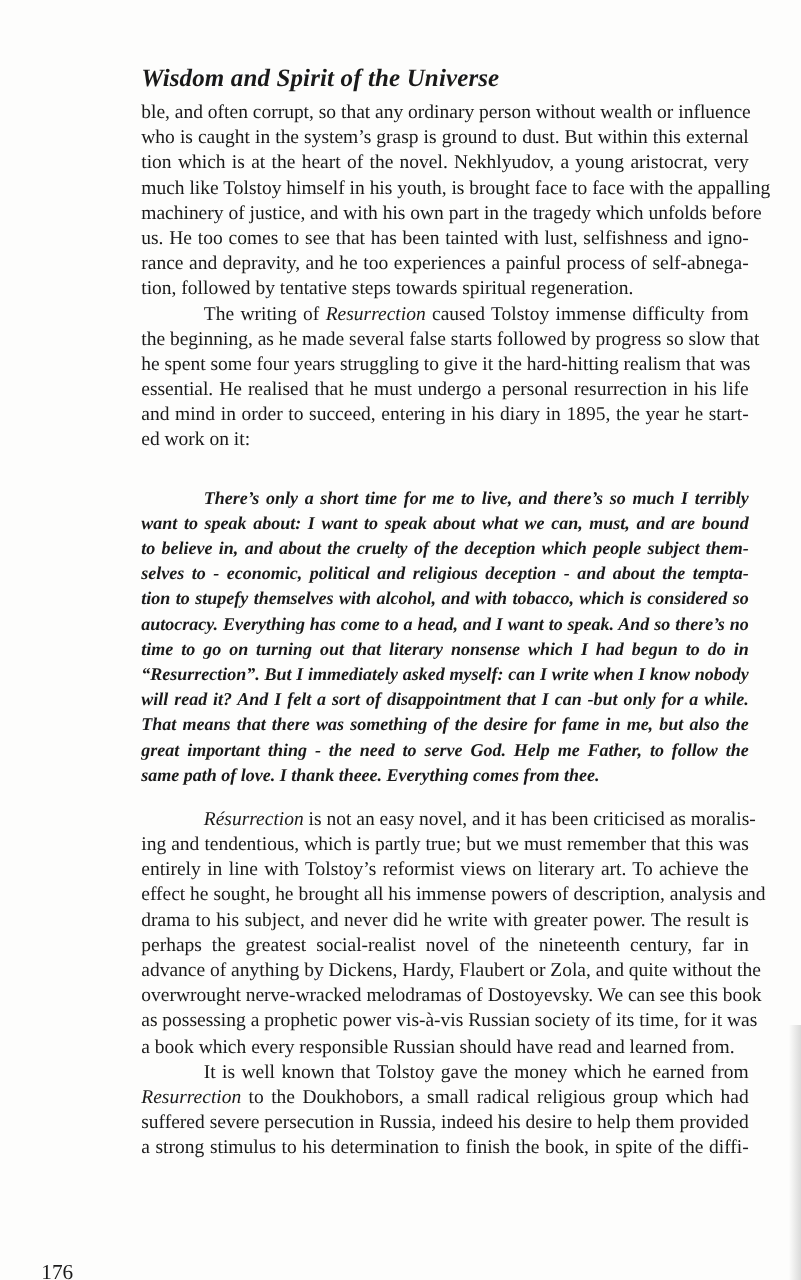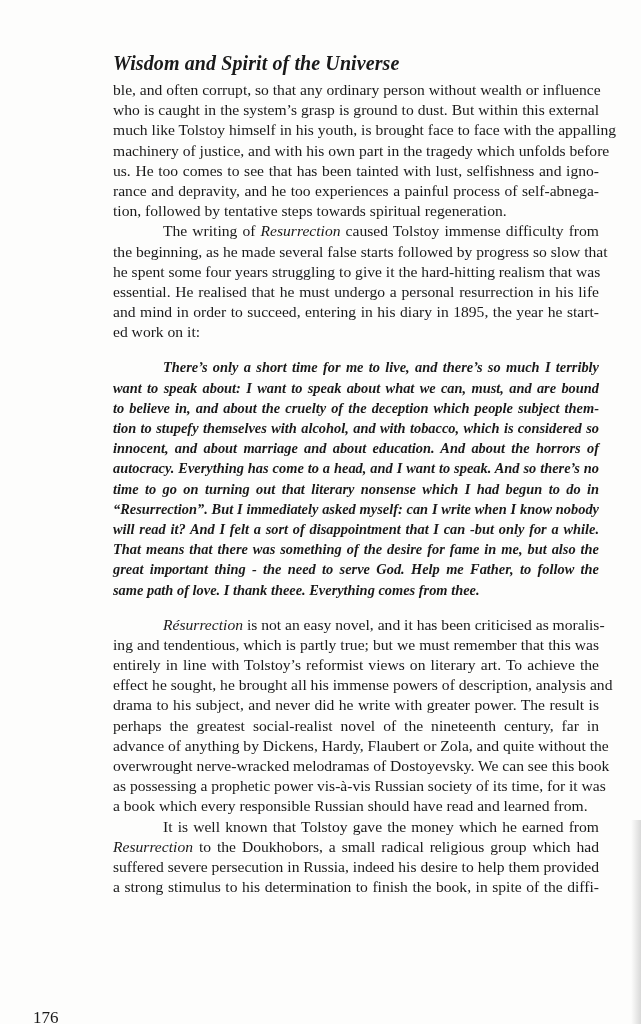--- a/index.html
+++ b/index.html
@@ -23,60 +23,61 @@
     position: absolute; left: 113px; top: 80px; width: 486px;
   }
   .line {
     height: 20.2px; line-height: 20.2px; font-size: 15.6px;
     white-space: nowrap; text-align: justify; text-align-last: justify;
     display: block;
   }
   .line.last { text-align-last: left; }
   .indent { text-indent: 50px; }
   .quote .line { font-style: italic; font-weight: bold; font-size: 14.4px; }
-  .quote { margin-top: 15px; margin-bottom: 15px; }
+  .quote { margin-top: 26px; margin-bottom: 15px; }
   b.title { font-style: italic; font-weight: normal; }
   .folio {
     position: absolute; left: 33px; top: 960px; font-size: 17px; margin-top: 48px;
   }
 </style>
 </head>
 <body>
 
 <div class="page-edge"></div>
 
 <div class="running-head">Wisdom and Spirit of the Universe</div>
 
 <div class="content">
 
   <div class="paragraph">
     <span class="line">ble, and often corrupt, so that any ordinary person without wealth or influence</span>
     <span class="line">who is caught in the system’s grasp is ground to dust. But within this external</span>
+    <span class="line">tion which is at the heart of the novel. Nekhlyudov, a young aristocrat, very</span>
     <span class="line">much like Tolstoy himself in his youth, is brought face to face with the appalling</span>
     <span class="line">machinery of justice, and with his own part in the tragedy which unfolds before</span>
     <span class="line">us. He too comes to see that has been tainted with lust, selfishness and igno-</span>
     <span class="line">rance and depravity, and he too experiences a painful process of self-abnega-</span>
     <span class="line last">tion, followed by tentative steps towards spiritual regeneration.</span>
   </div>
 
   <div class="paragraph">
     <span class="line indent"><span>The writing of </span><b class="title">Resurrection</b><span> caused Tolstoy immense difficulty from</span></span>
     <span class="line">the beginning, as he made several false starts followed by progress so slow that</span>
     <span class="line">he spent some four years struggling to give it the hard-hitting realism that was</span>
     <span class="line">essential. He realised that he must undergo a personal resurrection in his life</span>
     <span class="line">and mind in order to succeed, entering in his diary in 1895, the year he start-</span>
     <span class="line last">ed work on it:</span>
   </div>
 
   <div class="quote">
     <span class="line indent">There’s only a short time for me to live, and there’s so much I terribly</span>
     <span class="line">want to speak about: I want to speak about what we can, must, and are bound</span>
     <span class="line">to believe in, and about the cruelty of the deception which people subject them-</span>
+    <span class="line">selves to - economic, political and religious deception - and about the tempta-</span>
     <span class="line">tion to stupefy themselves with alcohol, and with tobacco, which is considered so</span>
-    <span class="line">innocent, and about marriage and about education. And about the horrors of</span>
     <span class="line">autocracy. Everything has come to a head, and I want to speak. And so there’s no</span>
     <span class="line">time to go on turning out that literary nonsense which I had begun to do in</span>
     <span class="line">“Resurrection”. But I immediately asked myself: can I write when I know nobody</span>
     <span class="line">will read it? And I felt a sort of disappointment that I can -but only for a while.</span>
     <span class="line">That means that there was something of the desire for fame in me, but also the</span>
     <span class="line">great important thing - the need to serve God. Help me Father, to follow the</span>
     <span class="line last">same path of love. I thank theee. Everything comes from thee.</span>
   </div>
 
   <div class="paragraph">

